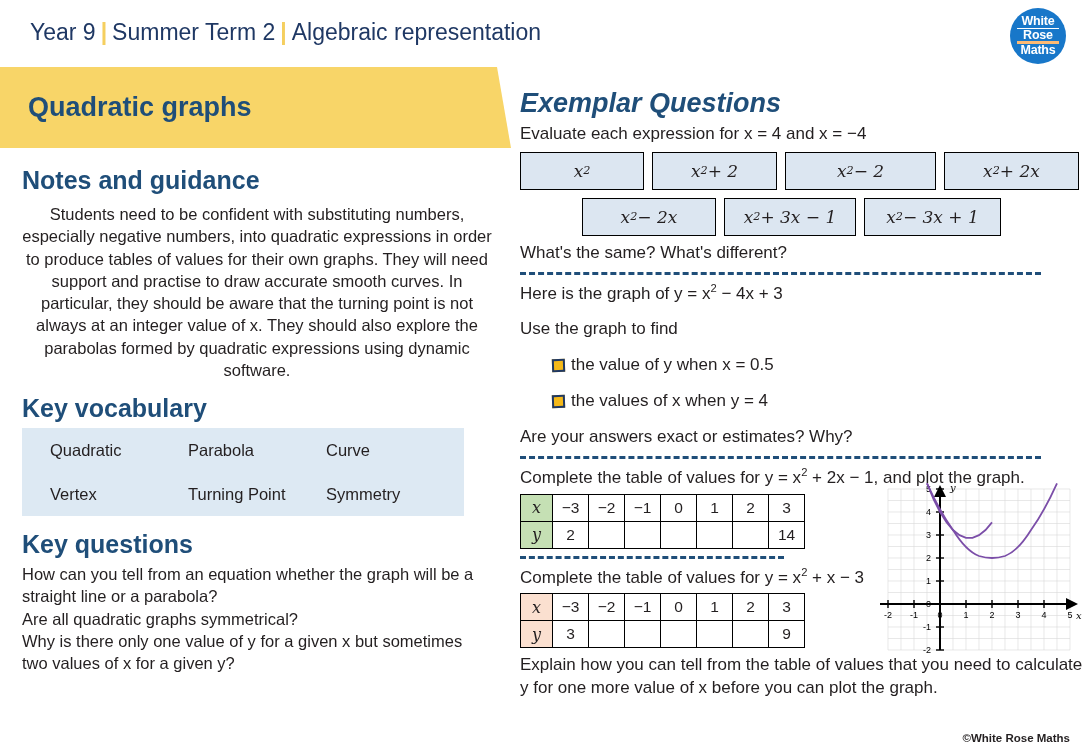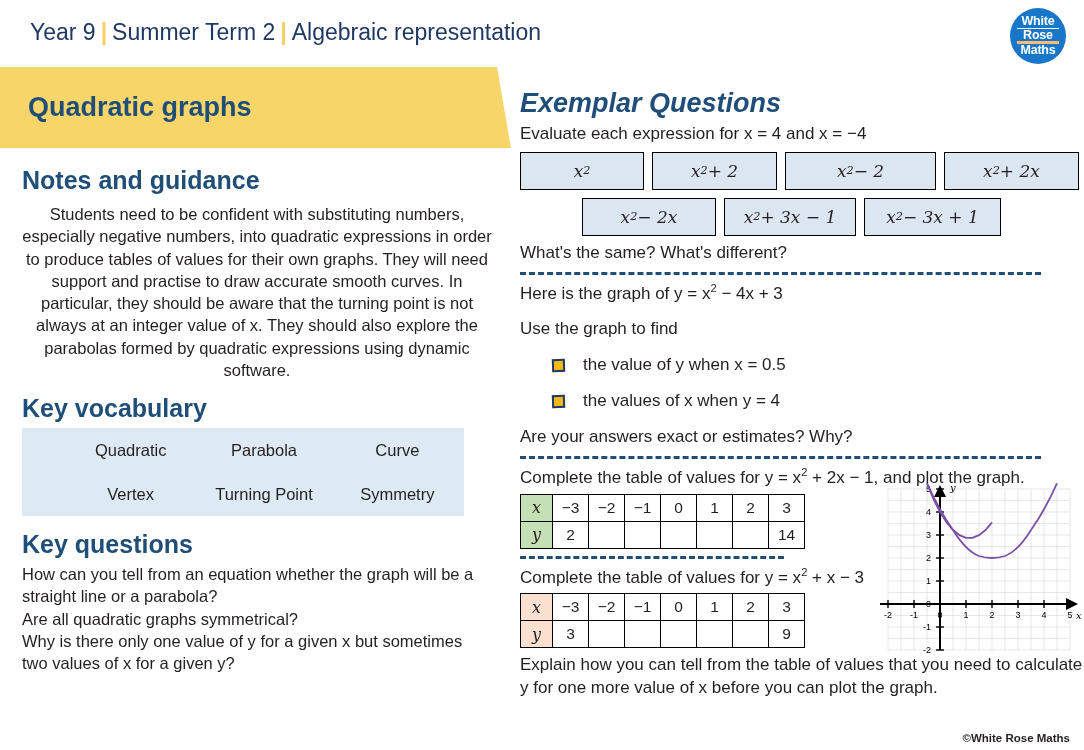--- a/index.html
+++ b/index.html
@@ -63,22 +63,22 @@
   #notes-head { margin-top: 18px; }
   #notes-body { margin-top: 8px; text-align: center; }
 
   #vocab-head { margin-top: 13px; }
   #vocab-box {
     margin: 5px 22px 0 22px; width: 442px; height: 88px;
     background: #dde9f3;
     display: grid; grid-template-columns: 1fr 1fr 1fr;
     grid-template-rows: 1fr 1fr;
     align-items: center;
-    padding-left: 42px;
-    font-size: 16.5px; color: #231f20; text-align: center;
+    padding-left: 28px;
+    font-size: 16.5px; color: #231f20;
   }
   #kq-head { margin-top: 14px; }
   #kq-body { margin-top: 2px; }
 
   
   #right-col { position: absolute; left: 520px; top: 88px; width: 564px; }
   #ex-head { font-size: 27px; font-weight: 700; color: #1f4e79; font-style: italic; }
   .r-line { font-size: 17px; line-height: 1.35; color: #231f20; }
   sup { font-size: .66em; }
 
@@ -100,21 +100,21 @@
   #chips-r2 .chip:nth-child(3){ width: 137px; }
 
   .dashed {
     border-top: 3px dashed #1f4e79;
     margin: 7px 0 6px 0;
   }
   #d1 { width: 521px; }
   #d2 { width: 521px; }
   #d3 { width: 264px; }
 
-  .bullet-line { display: flex; align-items: center; gap: 18px; margin-left: 32px; }
+  .bullet-line { display: flex; align-items: center; gap: 6px; margin-left: 32px; }
   .sq-bullet {
     width: 13px; height: 13px; background: #f5b919;
     border: 2px solid #1f3864; transform: rotate(-2deg); flex: none;
   }
 
   
   #graph-wrap { position: absolute; left: 360px; top: 198px; width: 205px; height: 182px; }
 
   
   table.vals { border-collapse: collapse; margin-top: 4px; }

